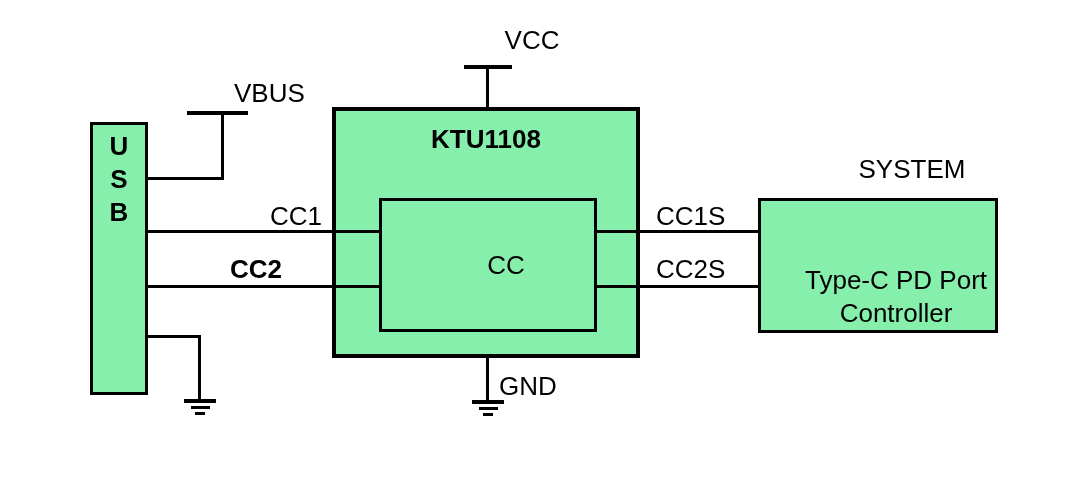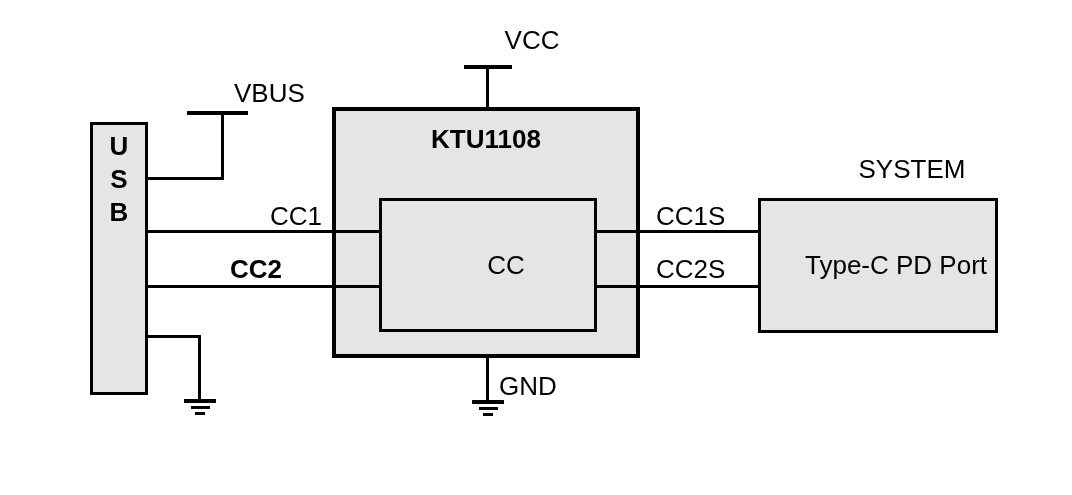--- a/index.html
+++ b/index.html
@@ -9,21 +9,21 @@
     height: 495px;
     background: #ffffff;
     font-family: "Liberation Sans", sans-serif;
     color: #000000;
     overflow: hidden;
   }
   .box {
     position: absolute;
     border: 3px solid #000000;
     box-sizing: border-box;
-    background: #e5e5e5;
+    background: #86efac;
   }
   .wire {
     position: absolute;
     background: #000000;
   }
   .label {
     position: absolute;
     font-size: 26px;
     line-height: 28px;
     white-space: nowrap;
@@ -82,23 +82,24 @@
     </div>
   </div>
 
   <div class="wire" style="left:597px; top:230px; width:161px; height:3px;"></div>
   <div class="wire" style="left:597px; top:285px; width:161px; height:3px;"></div>
   <div class="label" style="left:656px; top:202px;">CC1S</div>
   <div class="label" style="left:656px; top:255px;">CC2S</div>
 
   <div class="label" style="left:792px; top:155px; width:240px; text-align:center;">SYSTEM</div>
 
-  <div class="box" style="left:758px; top:198px; width:240px; height:135px; display:flex; align-items:center; justify-content:center;">
+  <div class="box" style="left:758px; top:198px; width:240px; height:135px; display:flex; align-items:flex-end; justify-content:center;">
     <div class="two-line">
       <div>Type-C PD Port</div>
+      <div>Controller</div>
     </div>
   </div>
 
   <div class="wire" style="left:486px; top:356px; width:3px; height:46px;"></div>
   <div class="label" style="left:499px; top:372px;">GND</div>
   <div class="gnd-sym" style="left:472px; top:400px;">
     <div class="gnd-bar gnd-b1"></div>
     <div class="gnd-bar gnd-b2"></div>
     <div class="gnd-bar gnd-b3"></div>
   </div>

